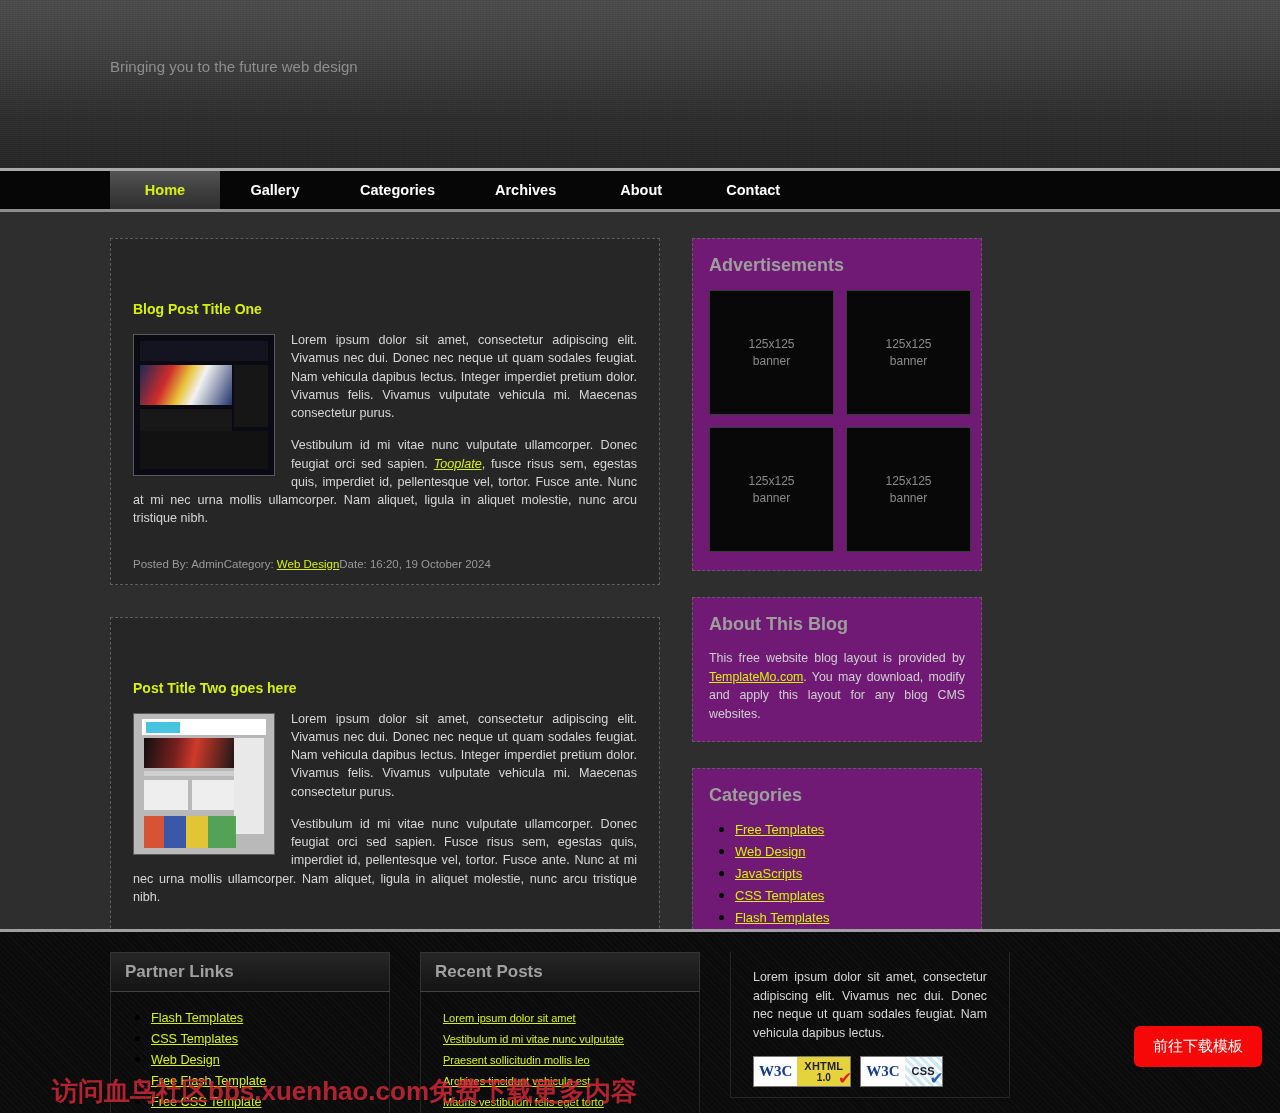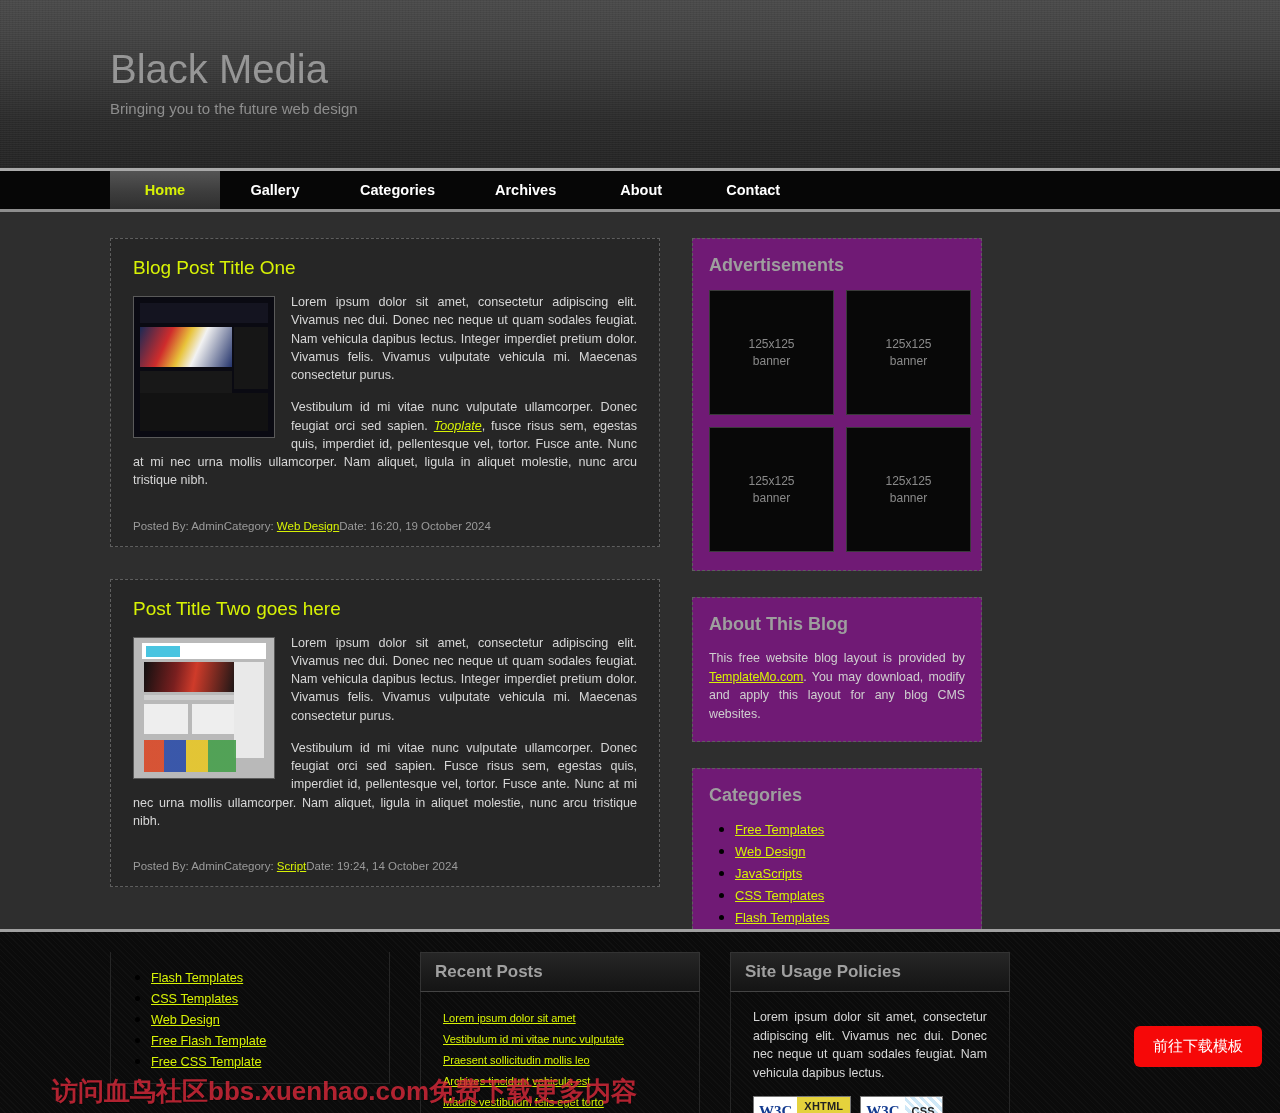--- a/index.html
+++ b/index.html
@@ -131,23 +131,24 @@
   .side-col { width: 290px; }
 
   .post {
     background: #262626;
     border: 1px dashed #5e5e5e;
     padding: 18px 22px 14px 22px;
     margin-bottom: 32px;
   }
   .post-title {
     color: #d7f205;
-    font-size: 19px;
-    font-weight: normal;
+    font-size: 14px;
+    font-weight: bold;
     margin-bottom: 14px;
+    margin-top: 44px;
   }
   .post-thumb {
     width: 142px;
     height: 142px;
     float: left;
     margin: 3px 16px 10px 0;
     border: 1px solid #5a5a5a;
     overflow: hidden;
     position: relative;
   }
@@ -318,21 +319,20 @@
     background:
       linear-gradient(90deg,#d94b2a 0 22%,#2f4fa8 22% 46%,#e6c62a 46% 70%,#49a04e 70% 100%);
     opacity:.92; }
 </style>
 </head>
 <body>
 
 <div class="header-wrap">
   <div class="header-inner">
     <div class="brand">
-      <div class="brand-title">Black Media</div>
       <div class="brand-tagline">Bringing you to the future web design</div>
     </div>
   </div>
 </div>
 
 <div class="nav-wrap">
   <div class="nav-inner" id="nav-inner">
       <a class="nav-item active" href="#">Home</a>
       <a class="nav-item" href="#">Gallery</a>
       <a class="nav-item" href="#">Categories</a>
@@ -431,20 +431,21 @@
         </ul>
     </div>
 
   </div>
 </div>
 
 <div class="footer-wrap">
   <div class="footer-inner">
 
     <div class="footer-col">
+      <div class="footer-head">Partner Links</div>
       <div class="footer-body">
         <ul class="footer-list" id="partner-list">
             <li><a href="#">Flash Templates</a></li>
             <li><a href="#">CSS Templates</a></li>
             <li><a href="#">Web Design</a></li>
             <li><a href="#">Free Flash Template</a></li>
             <li><a href="#">Free CSS Template</a></li>
           </ul>
       </div>
     </div>
@@ -456,21 +457,20 @@
             <li><a href="#">Lorem ipsum dolor sit amet</a></li>
             <li><a href="#">Vestibulum id mi vitae nunc vulputate</a></li>
             <li><a href="#">Praesent sollicitudin mollis leo</a></li>
             <li><a href="#">Archives tincidunt vehicula est</a></li>
             <li><a href="#">Mauris vestibulum felis eget torto</a></li>
           </ul>
       </div>
     </div>
 
     <div class="footer-col">
-      <div class="footer-head">Site Usage Policies</div>
       <div class="footer-body">
         <div class="footer-text">Lorem ipsum dolor sit amet, consectetur adipiscing elit. Vivamus nec dui. Donec nec neque ut quam sodales feugiat. Nam vehicula dapibus lectus.</div>
         <div class="badges">
           <div class="badge">
             <span class="badge-l">W3C</span>
             <span class="badge-r badge-xhtml">
               <b>XHTML</b>
               <i>1.0</i>
               <span class="check check-red">✔</span>
             </span>

